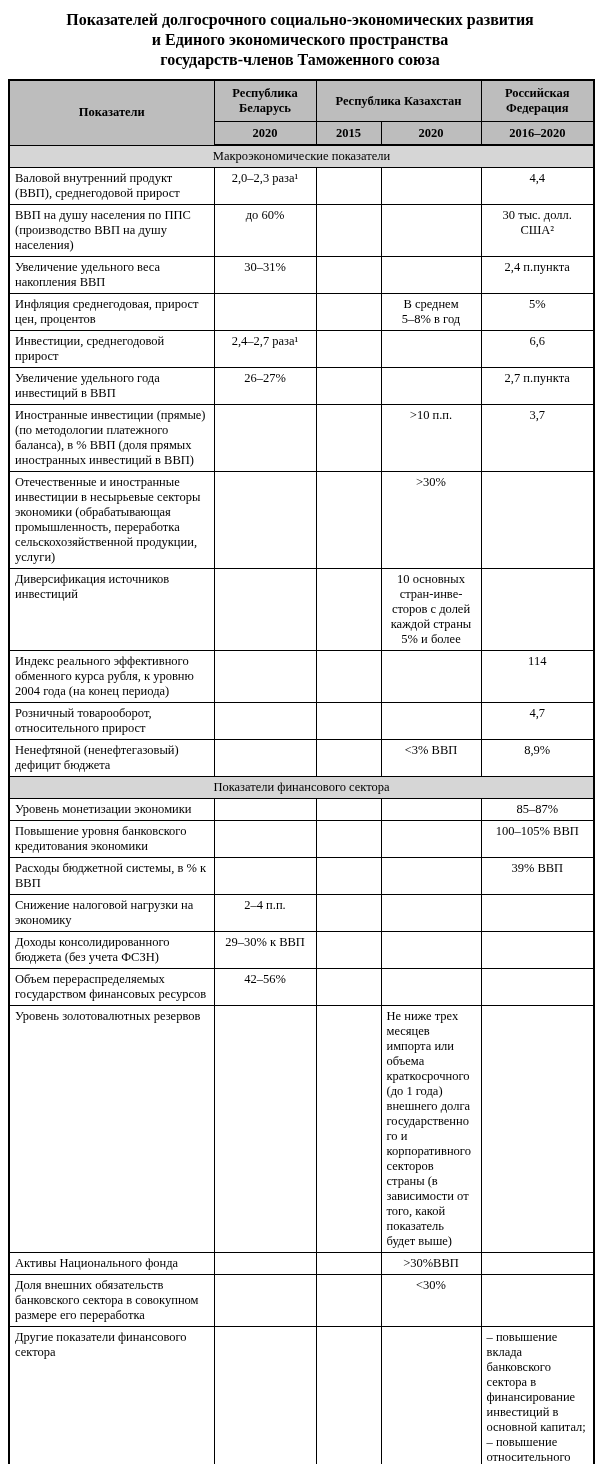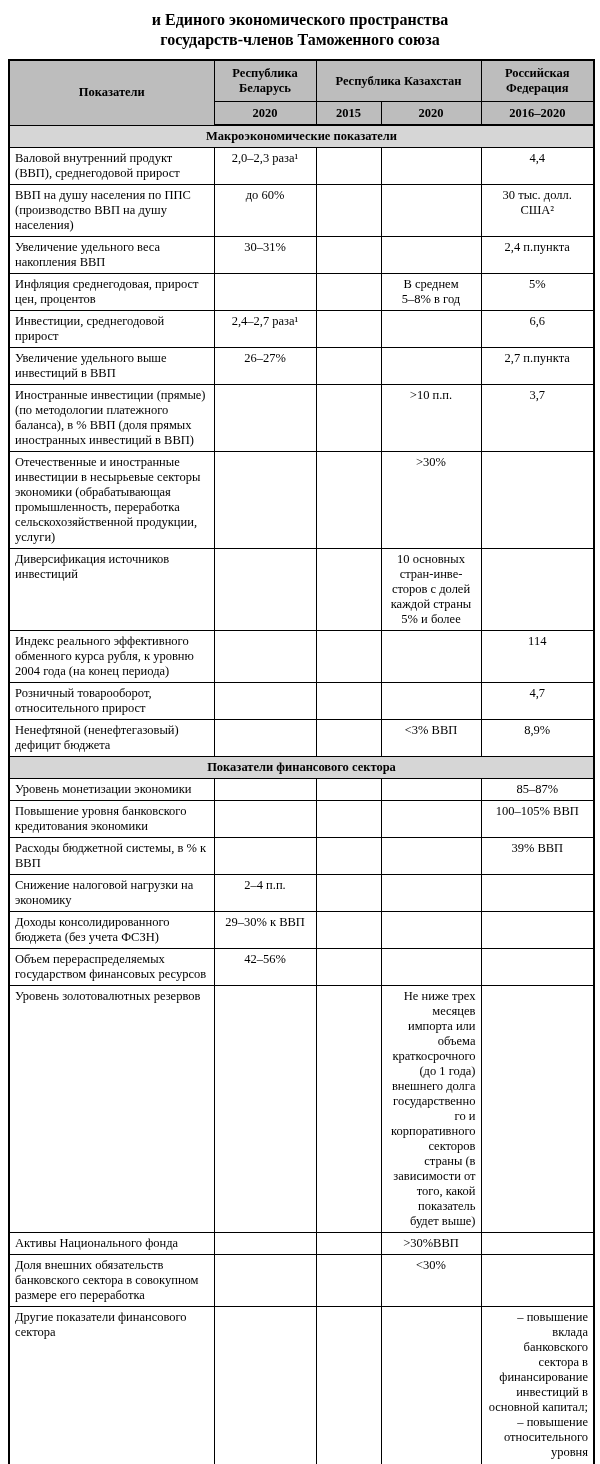--- a/index.html
+++ b/index.html
@@ -22,32 +22,33 @@
     padding:3px 5px; vertical-align:top;
     overflow:hidden; word-wrap:break-word;
   }
   thead th {
     background:#bdbdbd; font-weight:bold; text-align:center; vertical-align:middle;
     padding:2px 3px;
   }
   thead tr.hdr-top th { height:36px; }
   thead tr.hdr-sub th { height:18px; border-bottom:2px solid #000; }
   tr.section-row td {
-    background:#d6d6d6; font-weight:bold; text-align:center; padding:3px 12px;
+    background:#d6d6d6; font-weight:normal; text-align:center; padding:3px 12px;
   }
   td.ind { text-align:left;font-family:Liberation Serif, serif; }
   td.val { text-align:center; white-space:pre-line; }
-  td.val.left { text-align:right;margin-top:33px; }
+  td.val.left { text-align:left;margin-top:33px; }
 </style>
 </head>
 <body>
 
 <div class="page">
 
   <div class="doc-title">
+    <div>Показателей долгосрочного социально-экономических развития</div>
     <div>и Единого экономического пространства</div>
     <div>государств-членов Таможенного союза</div>
   </div>
 
   <table class="indicators">
     <colgroup>
       <col style="width:205px">
       <col style="width:102px">
       <col style="width:65px">
       <col style="width:100px">
@@ -102,21 +103,21 @@
           <td class="val">5%</td>
         </tr>
         <tr>
           <td class="ind">Инвестиции, среднегодовой прирост</td>
           <td class="val">2,4–2,7 раза¹</td>
           <td class="val"></td>
           <td class="val"></td>
           <td class="val">6,6</td>
         </tr>
         <tr>
-          <td class="ind">Увеличение удельного выше инвестиций в ВВП</td>
+          <td class="ind">Увеличение удельного года инвестиций в ВВП</td>
           <td class="val">26–27%</td>
           <td class="val"></td>
           <td class="val"></td>
           <td class="val">2,7 п.пункта</td>
         </tr>
         <tr>
           <td class="ind">Иностранные инвестиции (прямые) (по методологии платежного баланса), в % ВВП (доля прямых иностранных инвестиций в ВВП)</td>
           <td class="val"></td>
           <td class="val"></td>
           <td class="val">&gt;10 п.п.</td>

